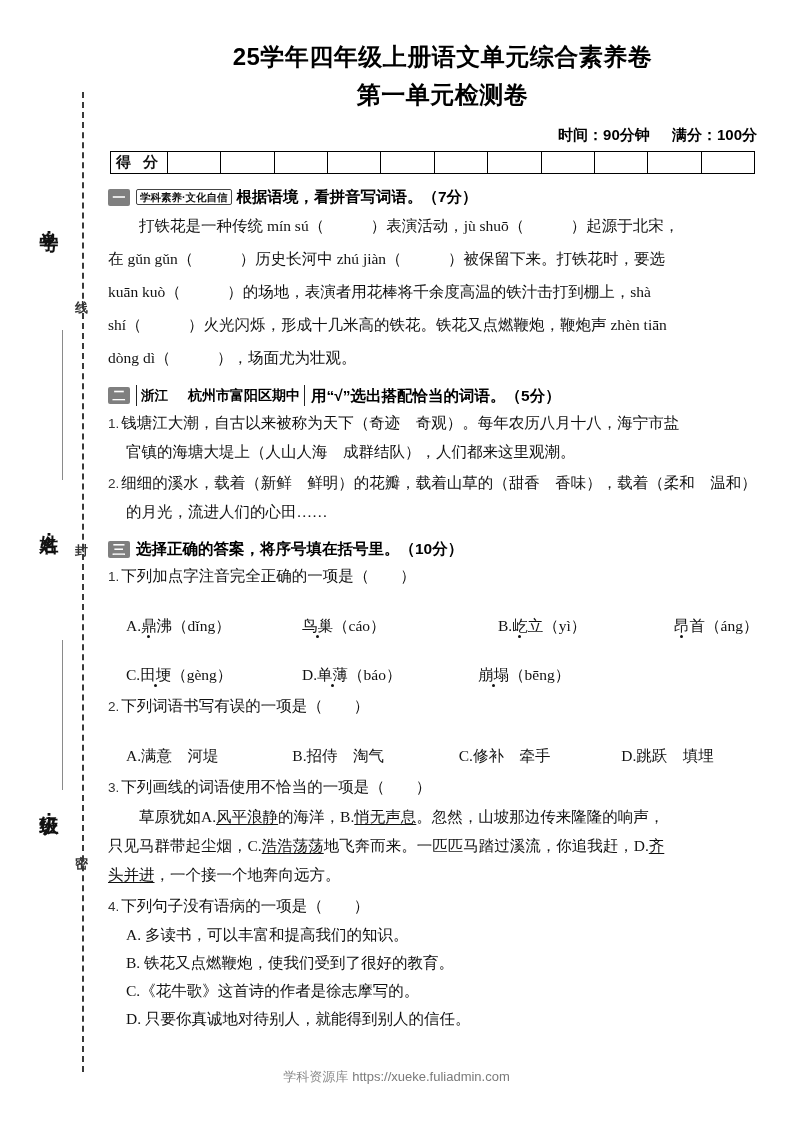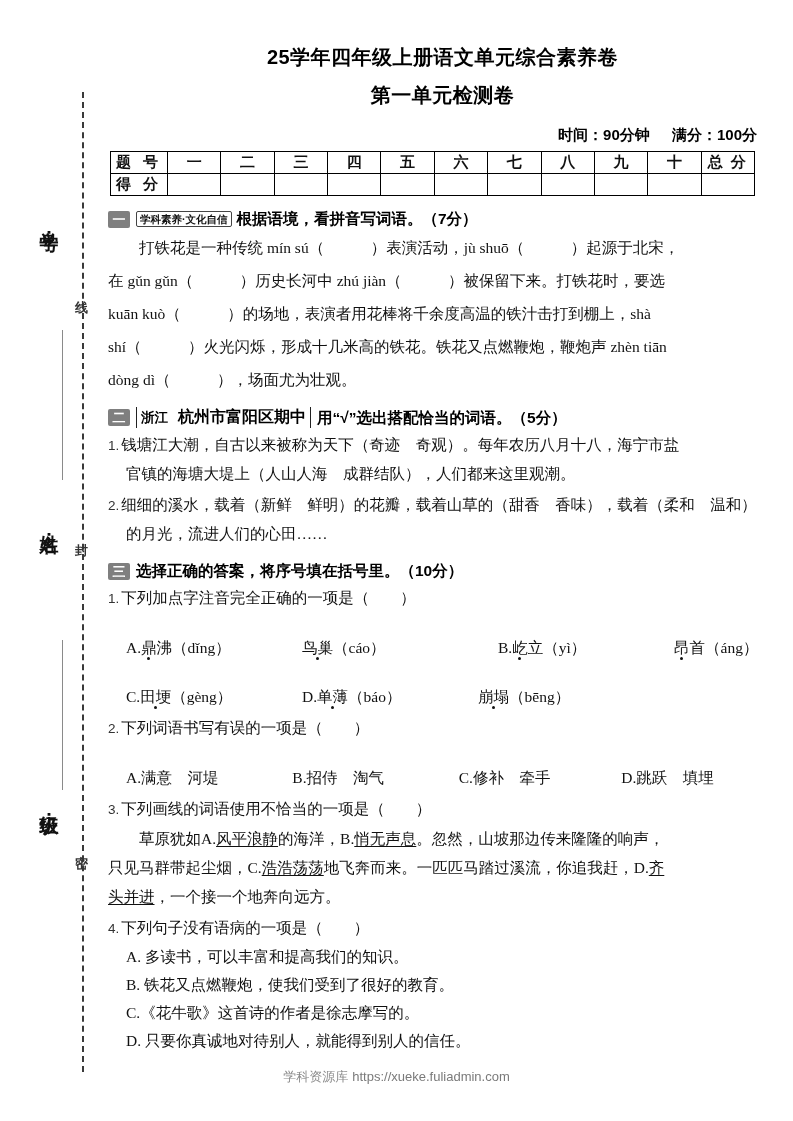--- a/index.html
+++ b/index.html
@@ -67,21 +67,21 @@
     width: 701px;
     height: 1121px;
   }
   .title-wrap {
     text-align: center;
     padding-top: 38px;
   }
   .title-line {
     font-family: "Liberation Sans", "DejaVu Sans", sans-serif;
     font-weight: 700;
-    font-size: 20px;
+    font-size: 24px;
     line-height: 38px;
     letter-spacing: 0.5px;
     color: #000;
   }
   .meta-line {
     margin: 12px 36px 6px 0;
     text-align: right;
     font-family: "Liberation Sans", "DejaVu Sans", sans-serif;
     font-weight: 700;
     font-size: 15px;
@@ -154,21 +154,21 @@
     display: inline-flex;
     align-items: baseline;
     border-left: 1.5px solid #222;
     border-right: 1.5px solid #222;
     padding: 0 4px;
     margin-right: 6px;
     flex: 0 0 auto;
     white-space: nowrap;
   }
   .region-badge .prov { font-size: 13.5px; font-weight: 700; }
-  .region-badge .loc { font-size: 16px; font-weight: 700; margin-left: 10px; }
+  .region-badge .loc { font-size: 14px; font-weight: 700; margin-left: 20px; }
   .sec-title { white-space: nowrap; }
 
   
   .para {
     font-family: "Liberation Serif", "DejaVu Serif", serif;
     font-size: 15.5px;
     line-height: 29px;
     color: #111;
     margin-top: 4px;
   }
@@ -257,34 +257,20 @@
     <div class="title-line">第一单元检测卷</div>
   </div>
 
   <div class="meta-line">
     <span>时间：90分钟</span>
     <span>满分：100分</span>
   </div>
 
   <table class="score-table">
     <tbody>
-        <tr>
-      <td class="head-col">题 号</td>
-      <td>一</td>
-      <td>二</td>
-      <td>三</td>
-      <td>四</td>
-      <td>五</td>
-      <td>六</td>
-      <td>七</td>
-      <td>八</td>
-      <td>九</td>
-      <td>十</td>
-      <td class="total-col">总 分</td>
-    </tr>
     <tr>
       <td class="head-col">得 分</td>
       <td></td>
       <td></td>
       <td></td>
       <td></td>
       <td></td>
       <td></td>
       <td></td>
       <td></td>

